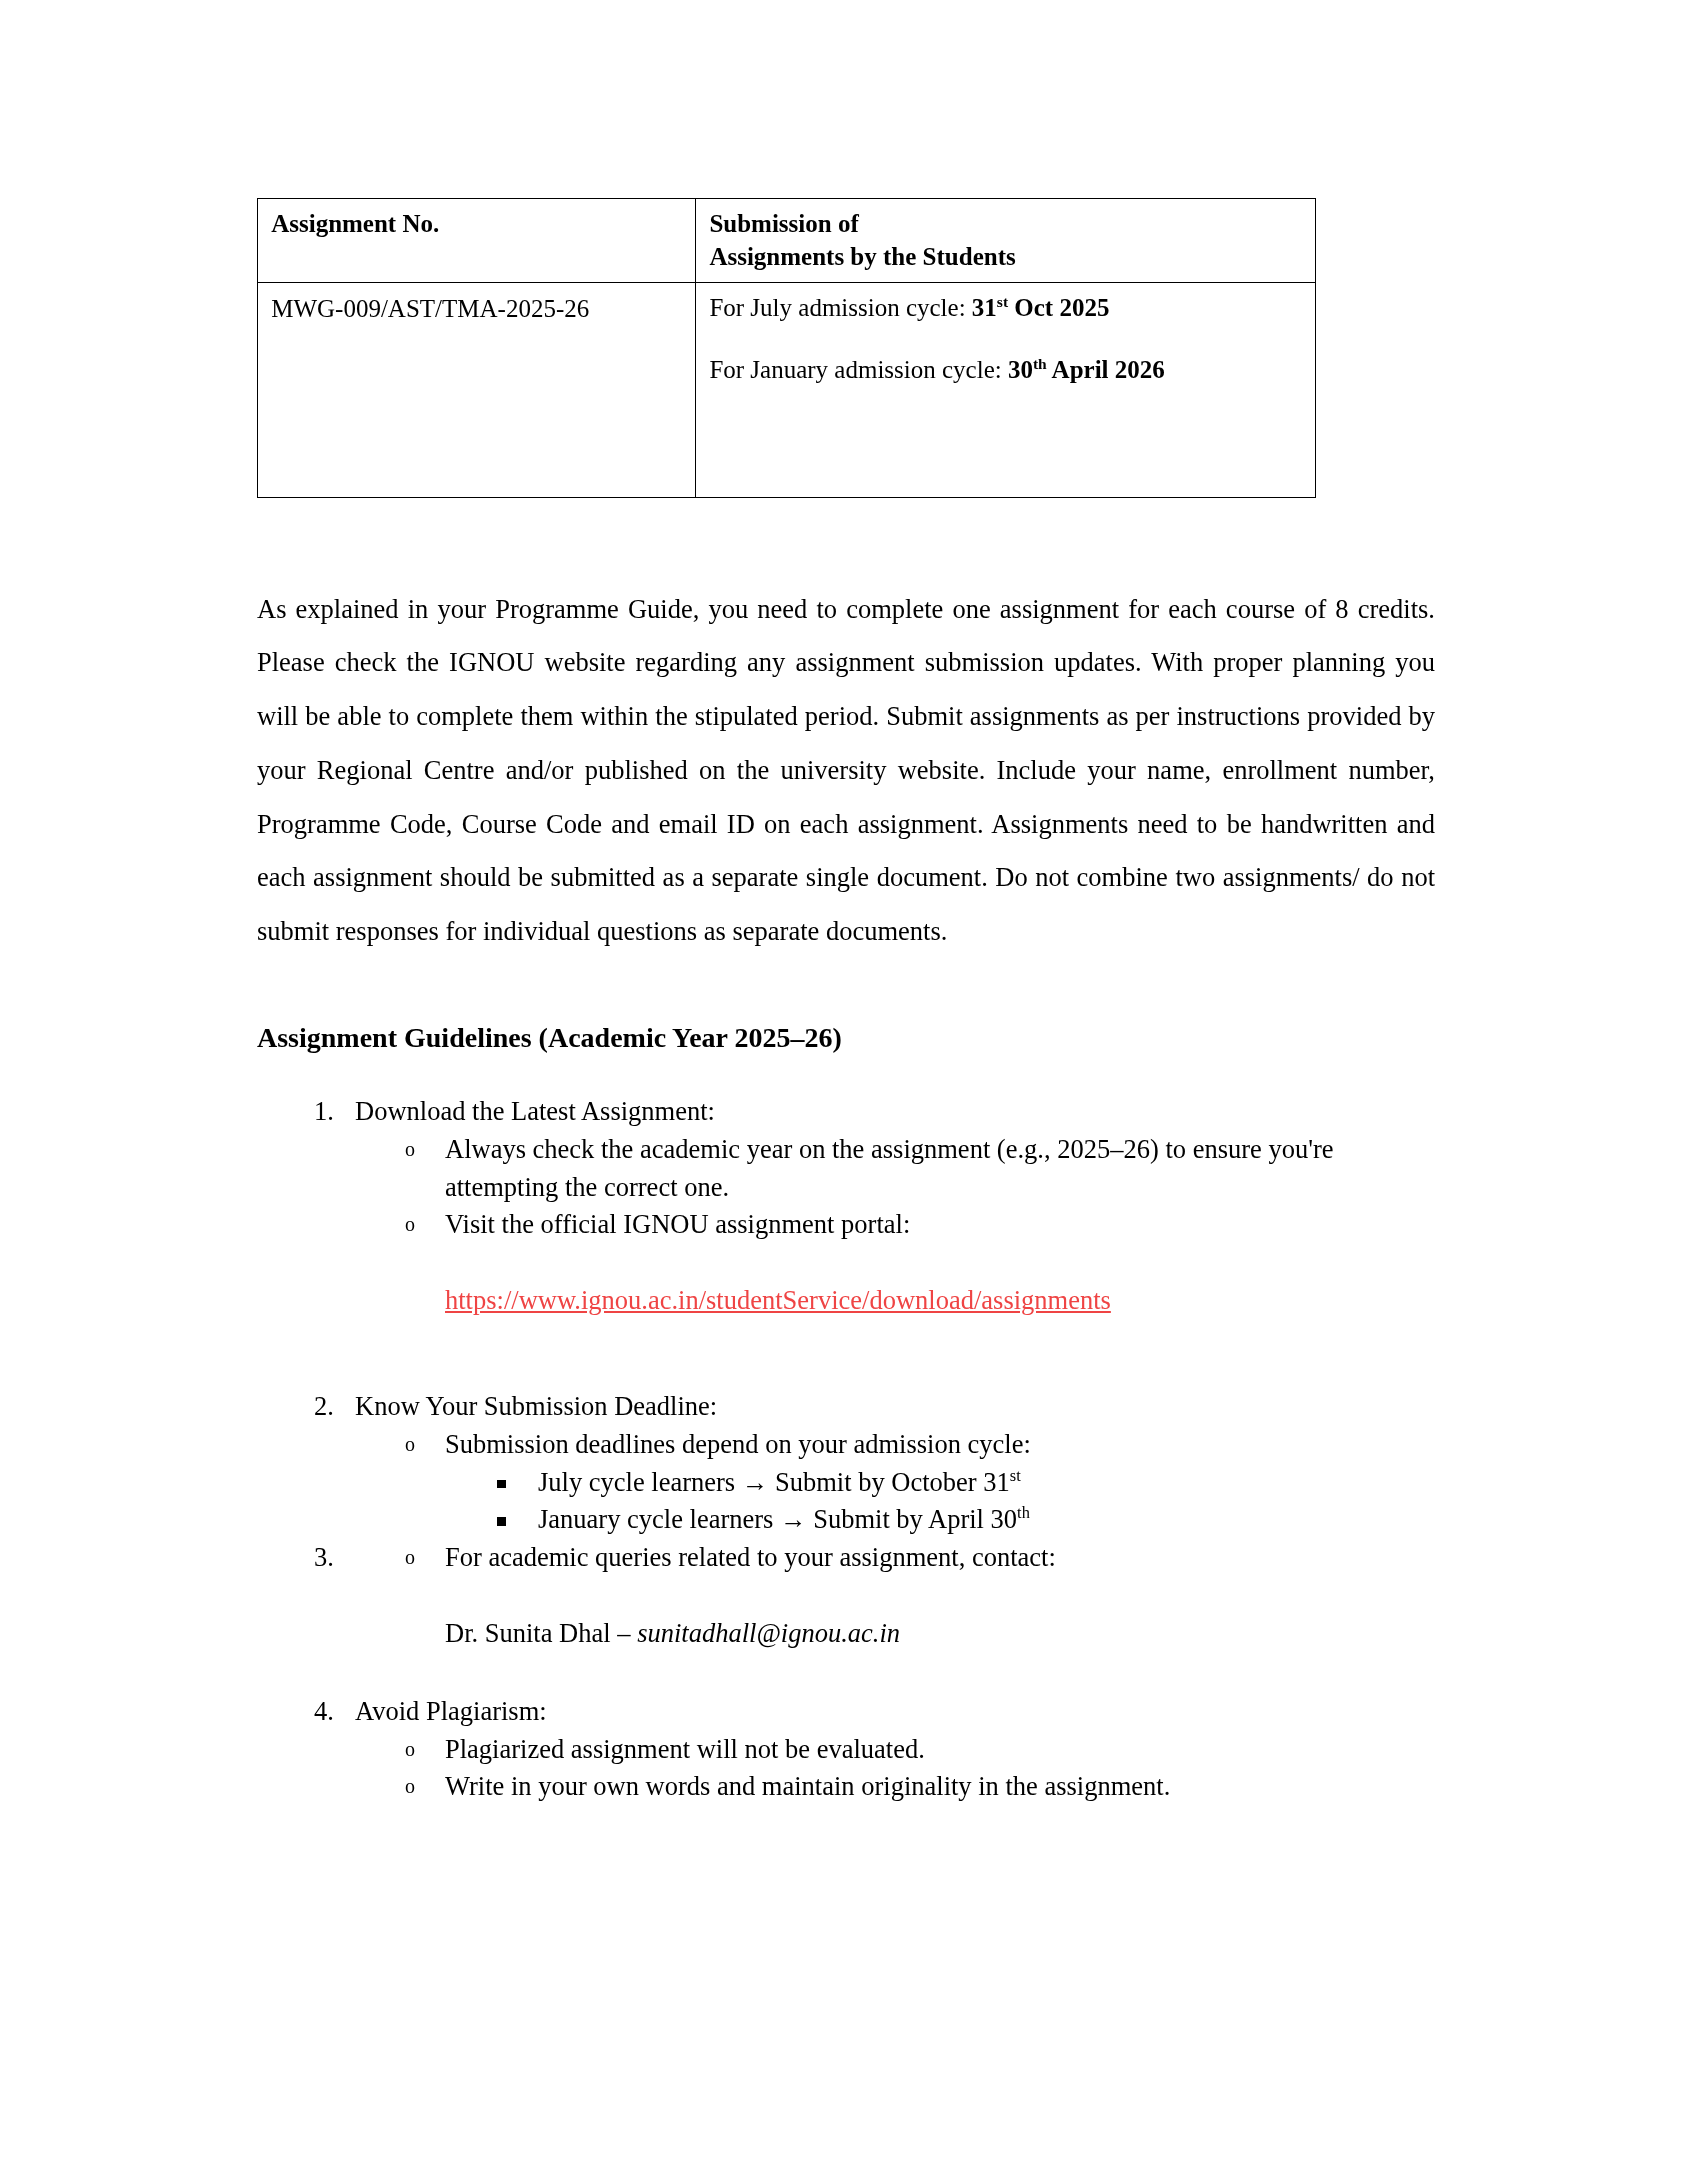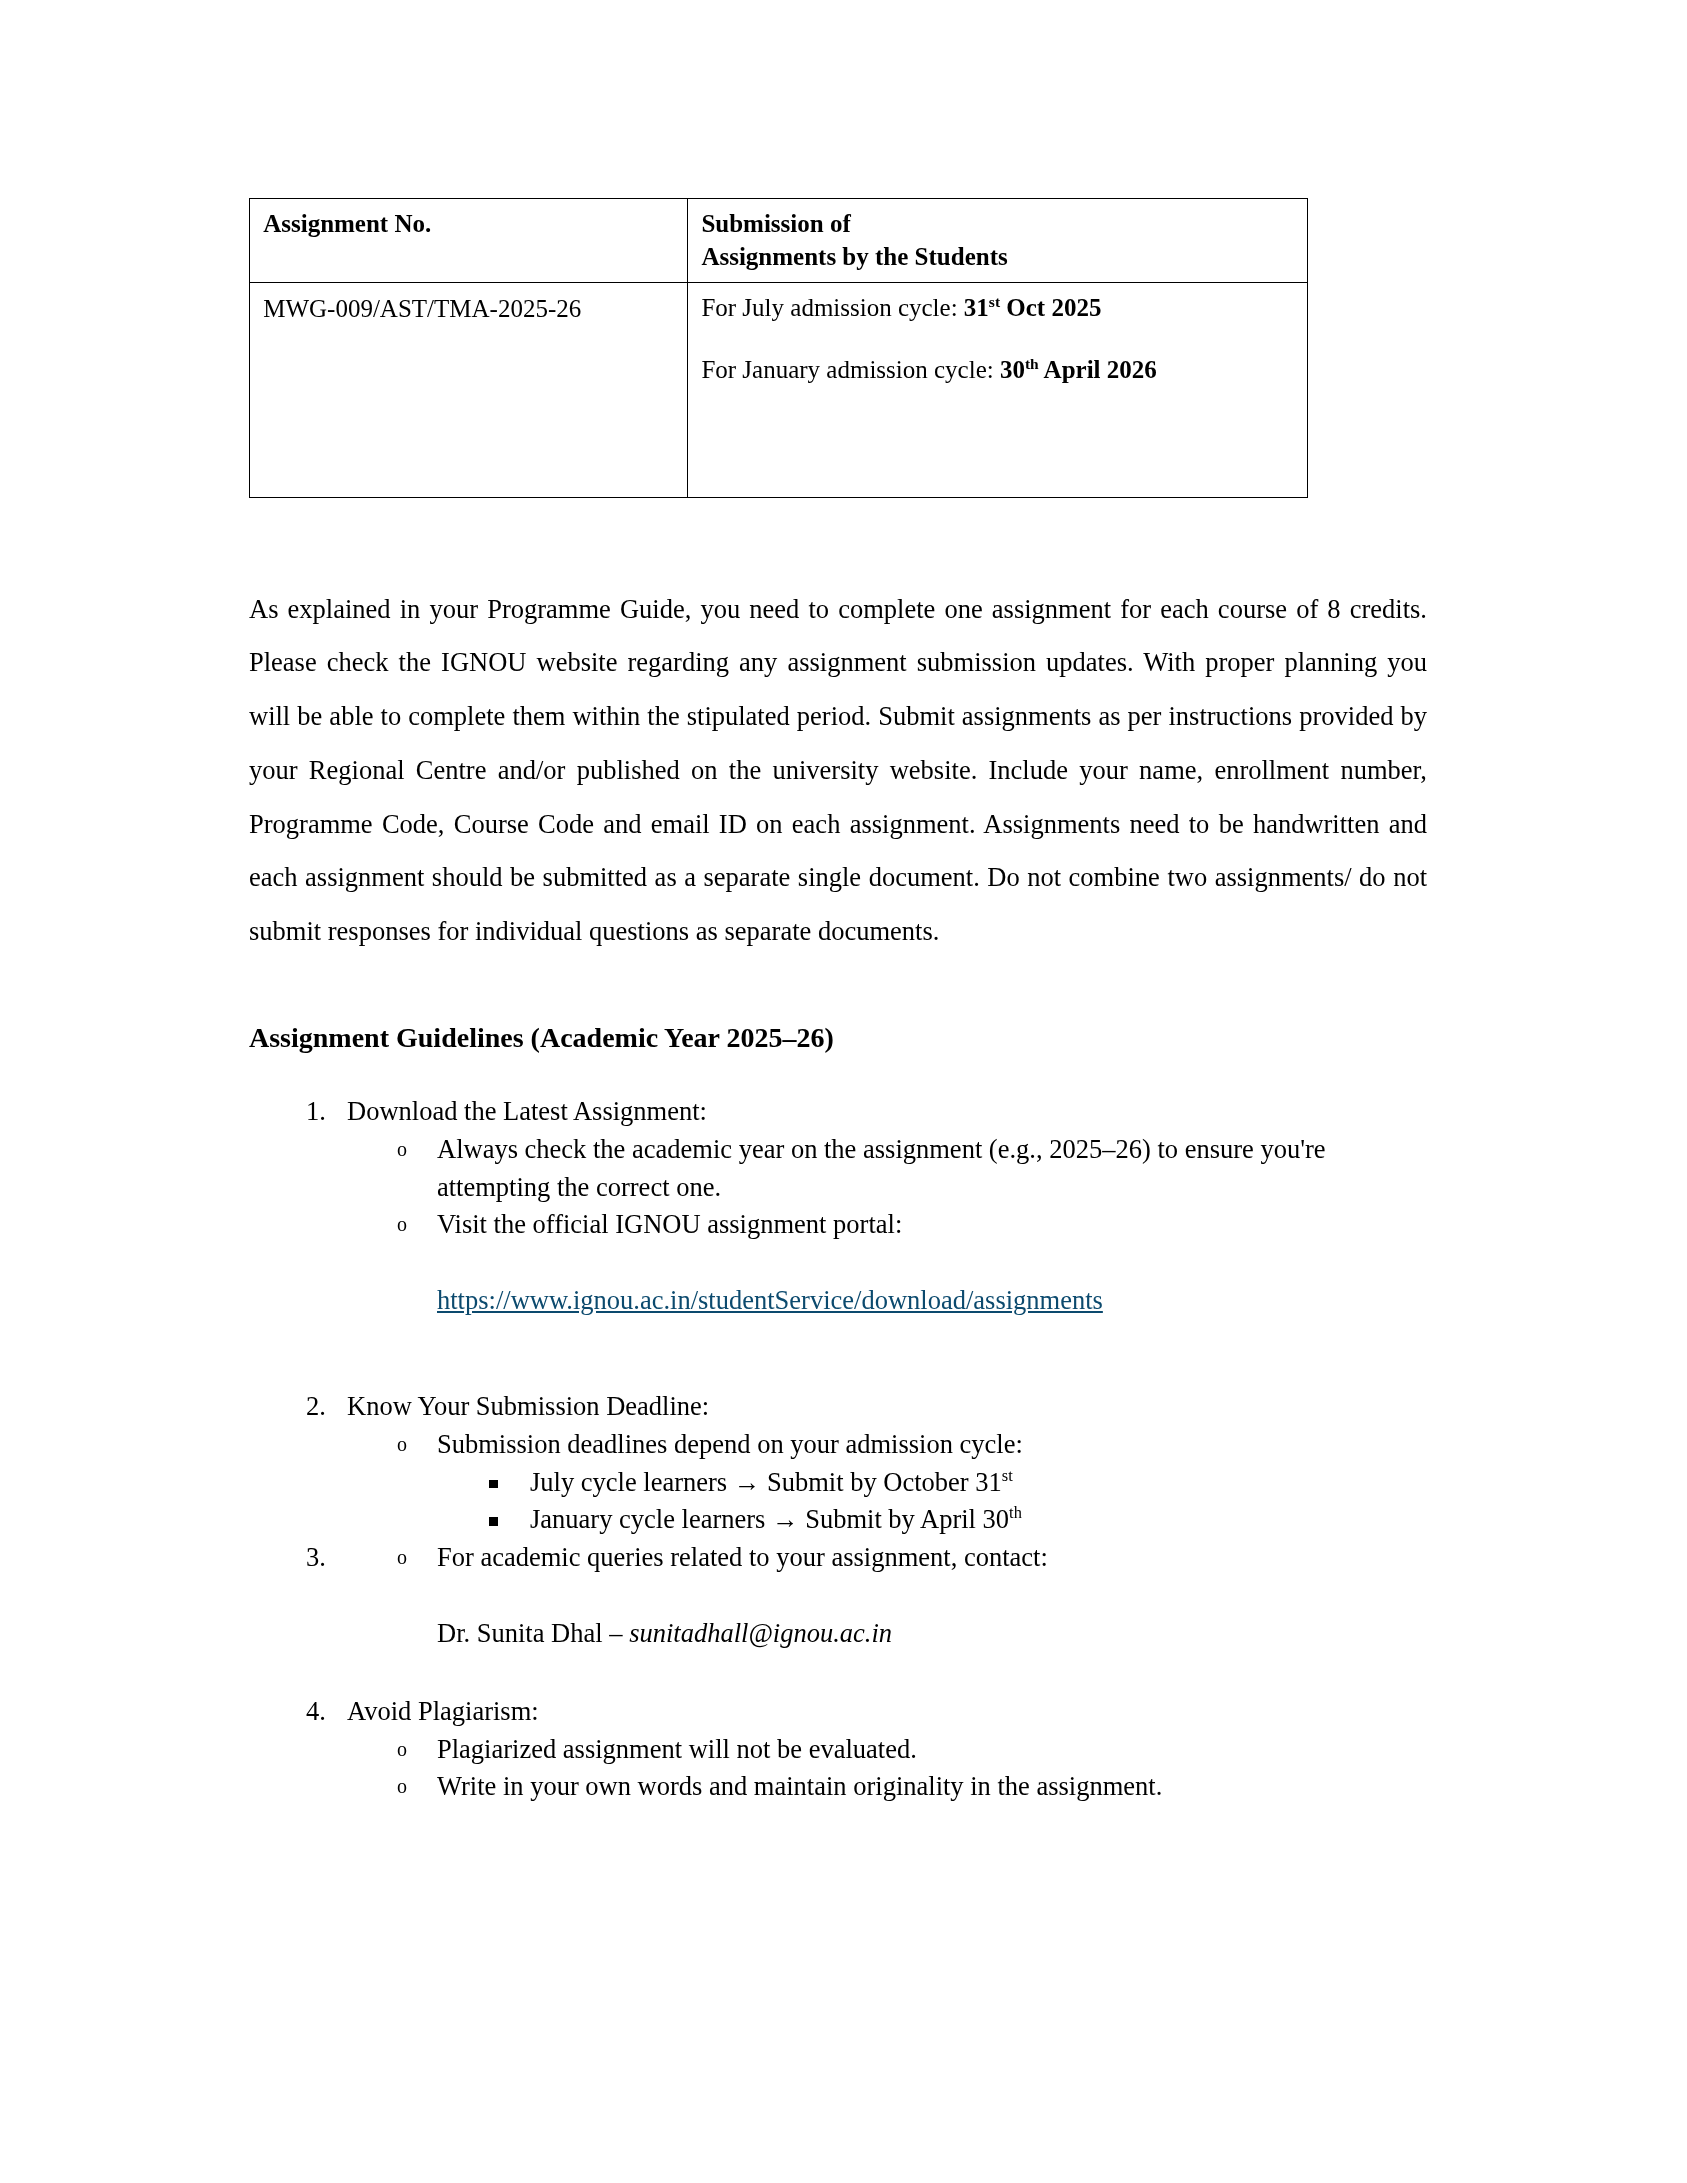--- a/index.html
+++ b/index.html
@@ -13,21 +13,21 @@
     font-family: "Liberation Serif", "DejaVu Serif", serif;
     color: #000000;
     -webkit-font-smoothing: antialiased;
   }
 
   .page {
     position: relative;
     width: 1687px;
     height: 2183px;
     box-sizing: border-box;
-    padding: 198px 0 0 0;
+    padding: 198px 0 0 8px;
   }
 
   .content {
     width: 1178px;
     margin: 0 auto;
     margin-left: 249px;
   }
 
   
   table.deadline-table {
@@ -159,21 +159,21 @@
     position: absolute;
     left: 4px;
     top: 16px;
     width: 8.6px;
     height: 8.6px;
     background: #000000;
   }
 
   .portal-link {
     display: block;
-    color: #0c4a6e;
+    color: #ef4444;
     text-decoration: underline;
     margin: 38px 0 0 0;
     font-size: 26.5px;
   }
   .spacer-after-link { height: 69px; }
 
   .contact-line {
     display: block;
     margin: 38px 0 0 0;
     font-size: 26.5px;

